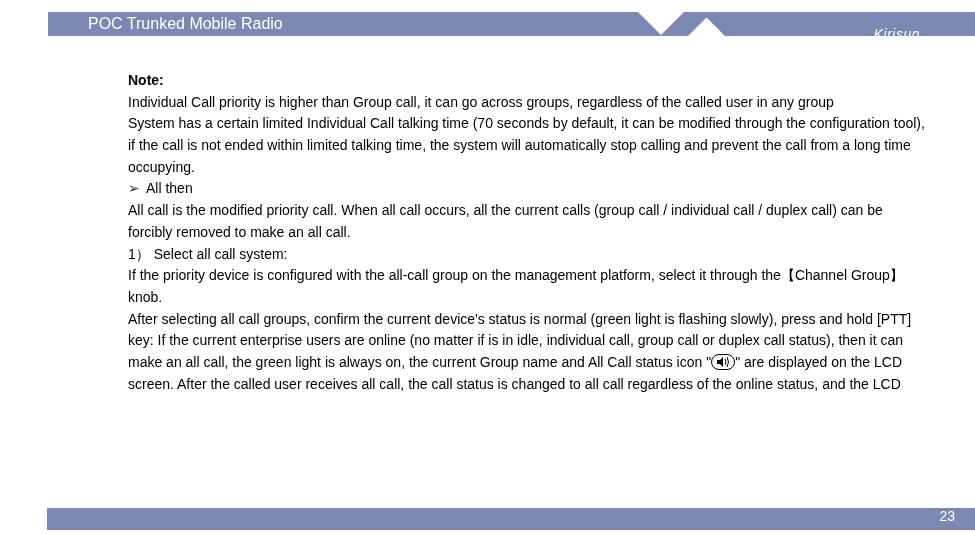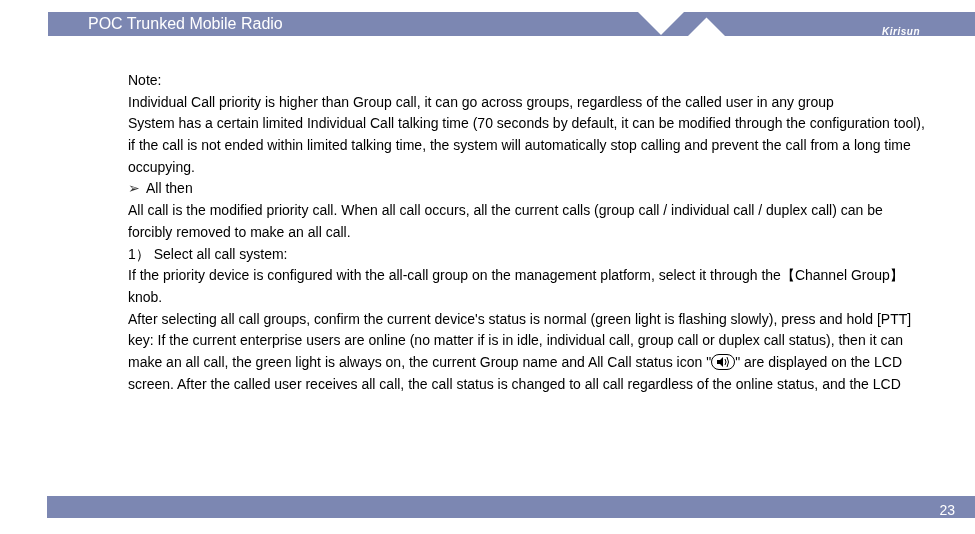--- a/index.html
+++ b/index.html
@@ -67,33 +67,33 @@
       width: 0;
       height: 0;
       border-bottom: 24px solid transparent;
       border-right: 24px solid #7c87b2;
     }
     .logo {
       position: absolute;
       right: 55px;
       top: 14px;
       color: #ffffff;
-      font-size: 10px;
+      font-size: 14px;
       font-style: italic;
-      font-weight: bold;
+      font-weight: normal;
       letter-spacing: 0.5px;
     }
     .content {
       padding: 20px 48px 0 128px;
       font-size: 14px;
       line-height: 1.55;
       color: #000000;
     }
     .note-label {
-      font-weight: normal;
+      font-weight: bold;
     }
     .bullet-line {
       display: flex;
       align-items: baseline;
     }
     .bullet-marker {
       width: 18px;
       flex-shrink: 0;
       color: #333;
     }
@@ -107,27 +107,27 @@
       width: 24px;
       height: 16px;
       border: 1px solid #000;
       border-radius: 8px;
       vertical-align: middle;
       position: relative;
       top: -1px;
     }
     .footer-bar {
       position: absolute;
-      bottom: 16px;
+      bottom: 4px;
       right: 0;
       width: 928px;
       height: 22px;
       background: #7c87b2;
       display: flex;
-      align-items: flex-end;
+      align-items: flex-start;
       justify-content: flex-end;
       padding-right: 20px;
       color: #ffffff;
       font-size: 14px;
     }
     p { margin: 0; }
   </style>
 </head>
 <body>
 

